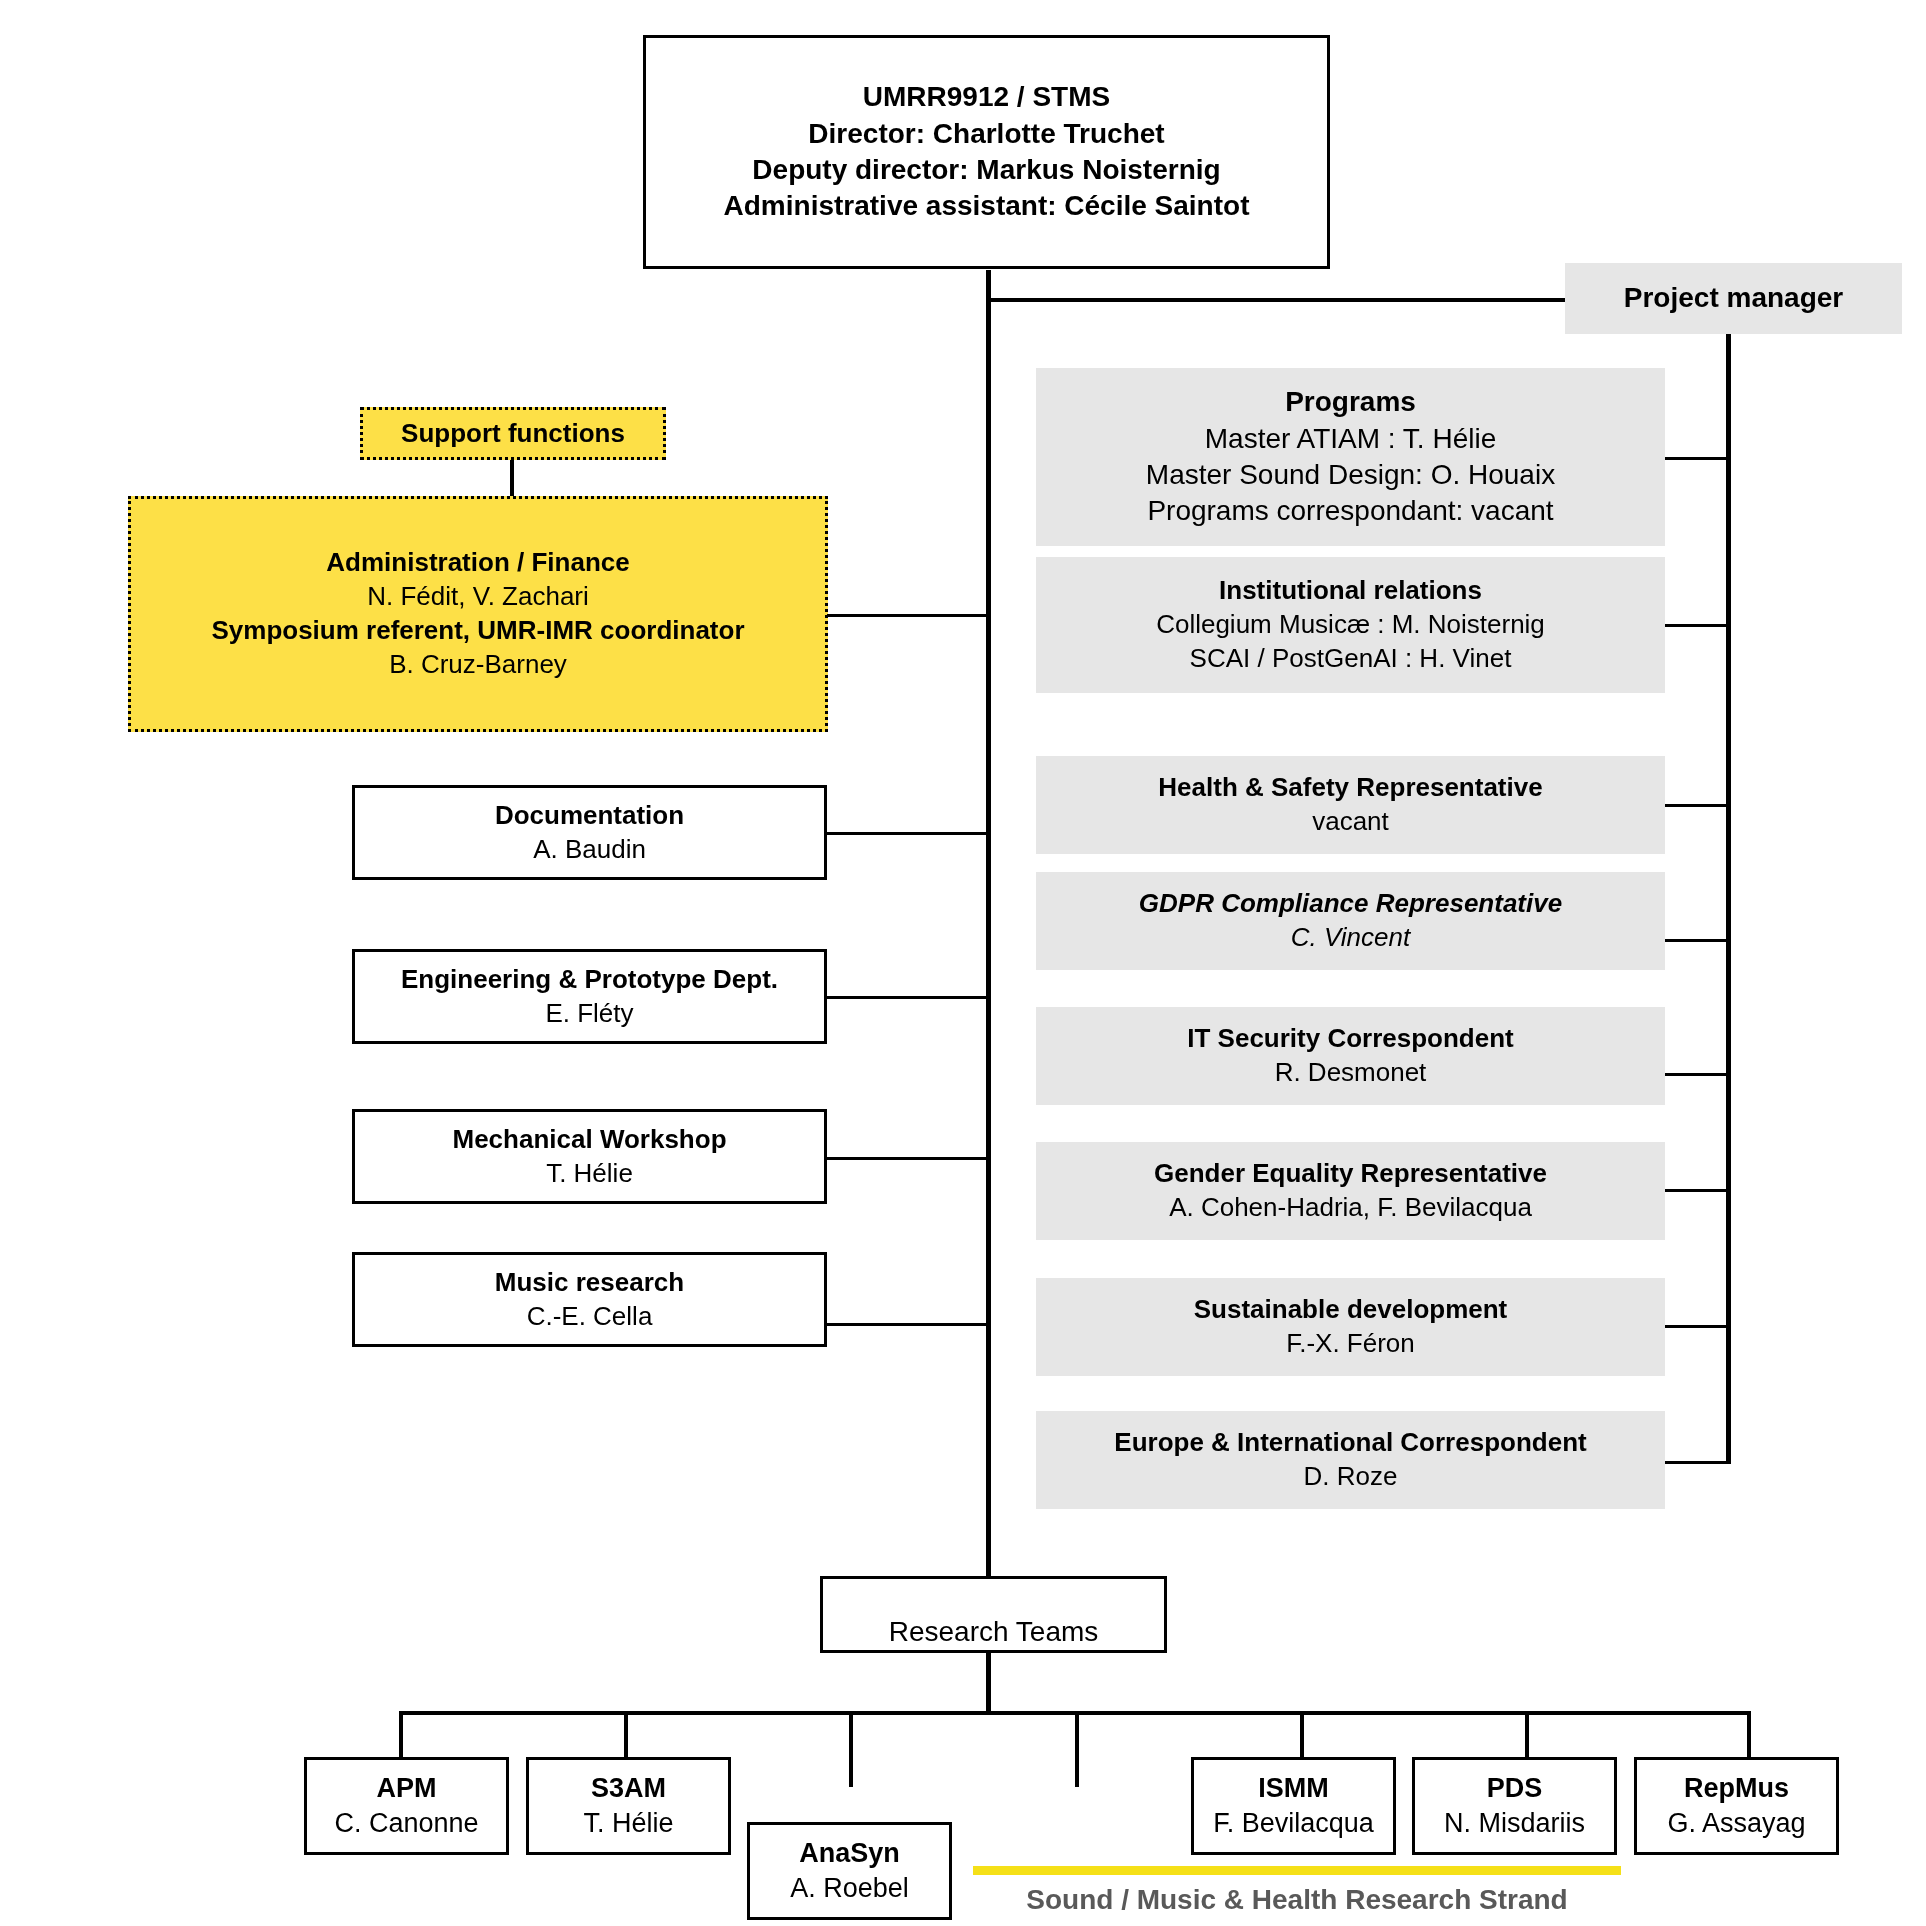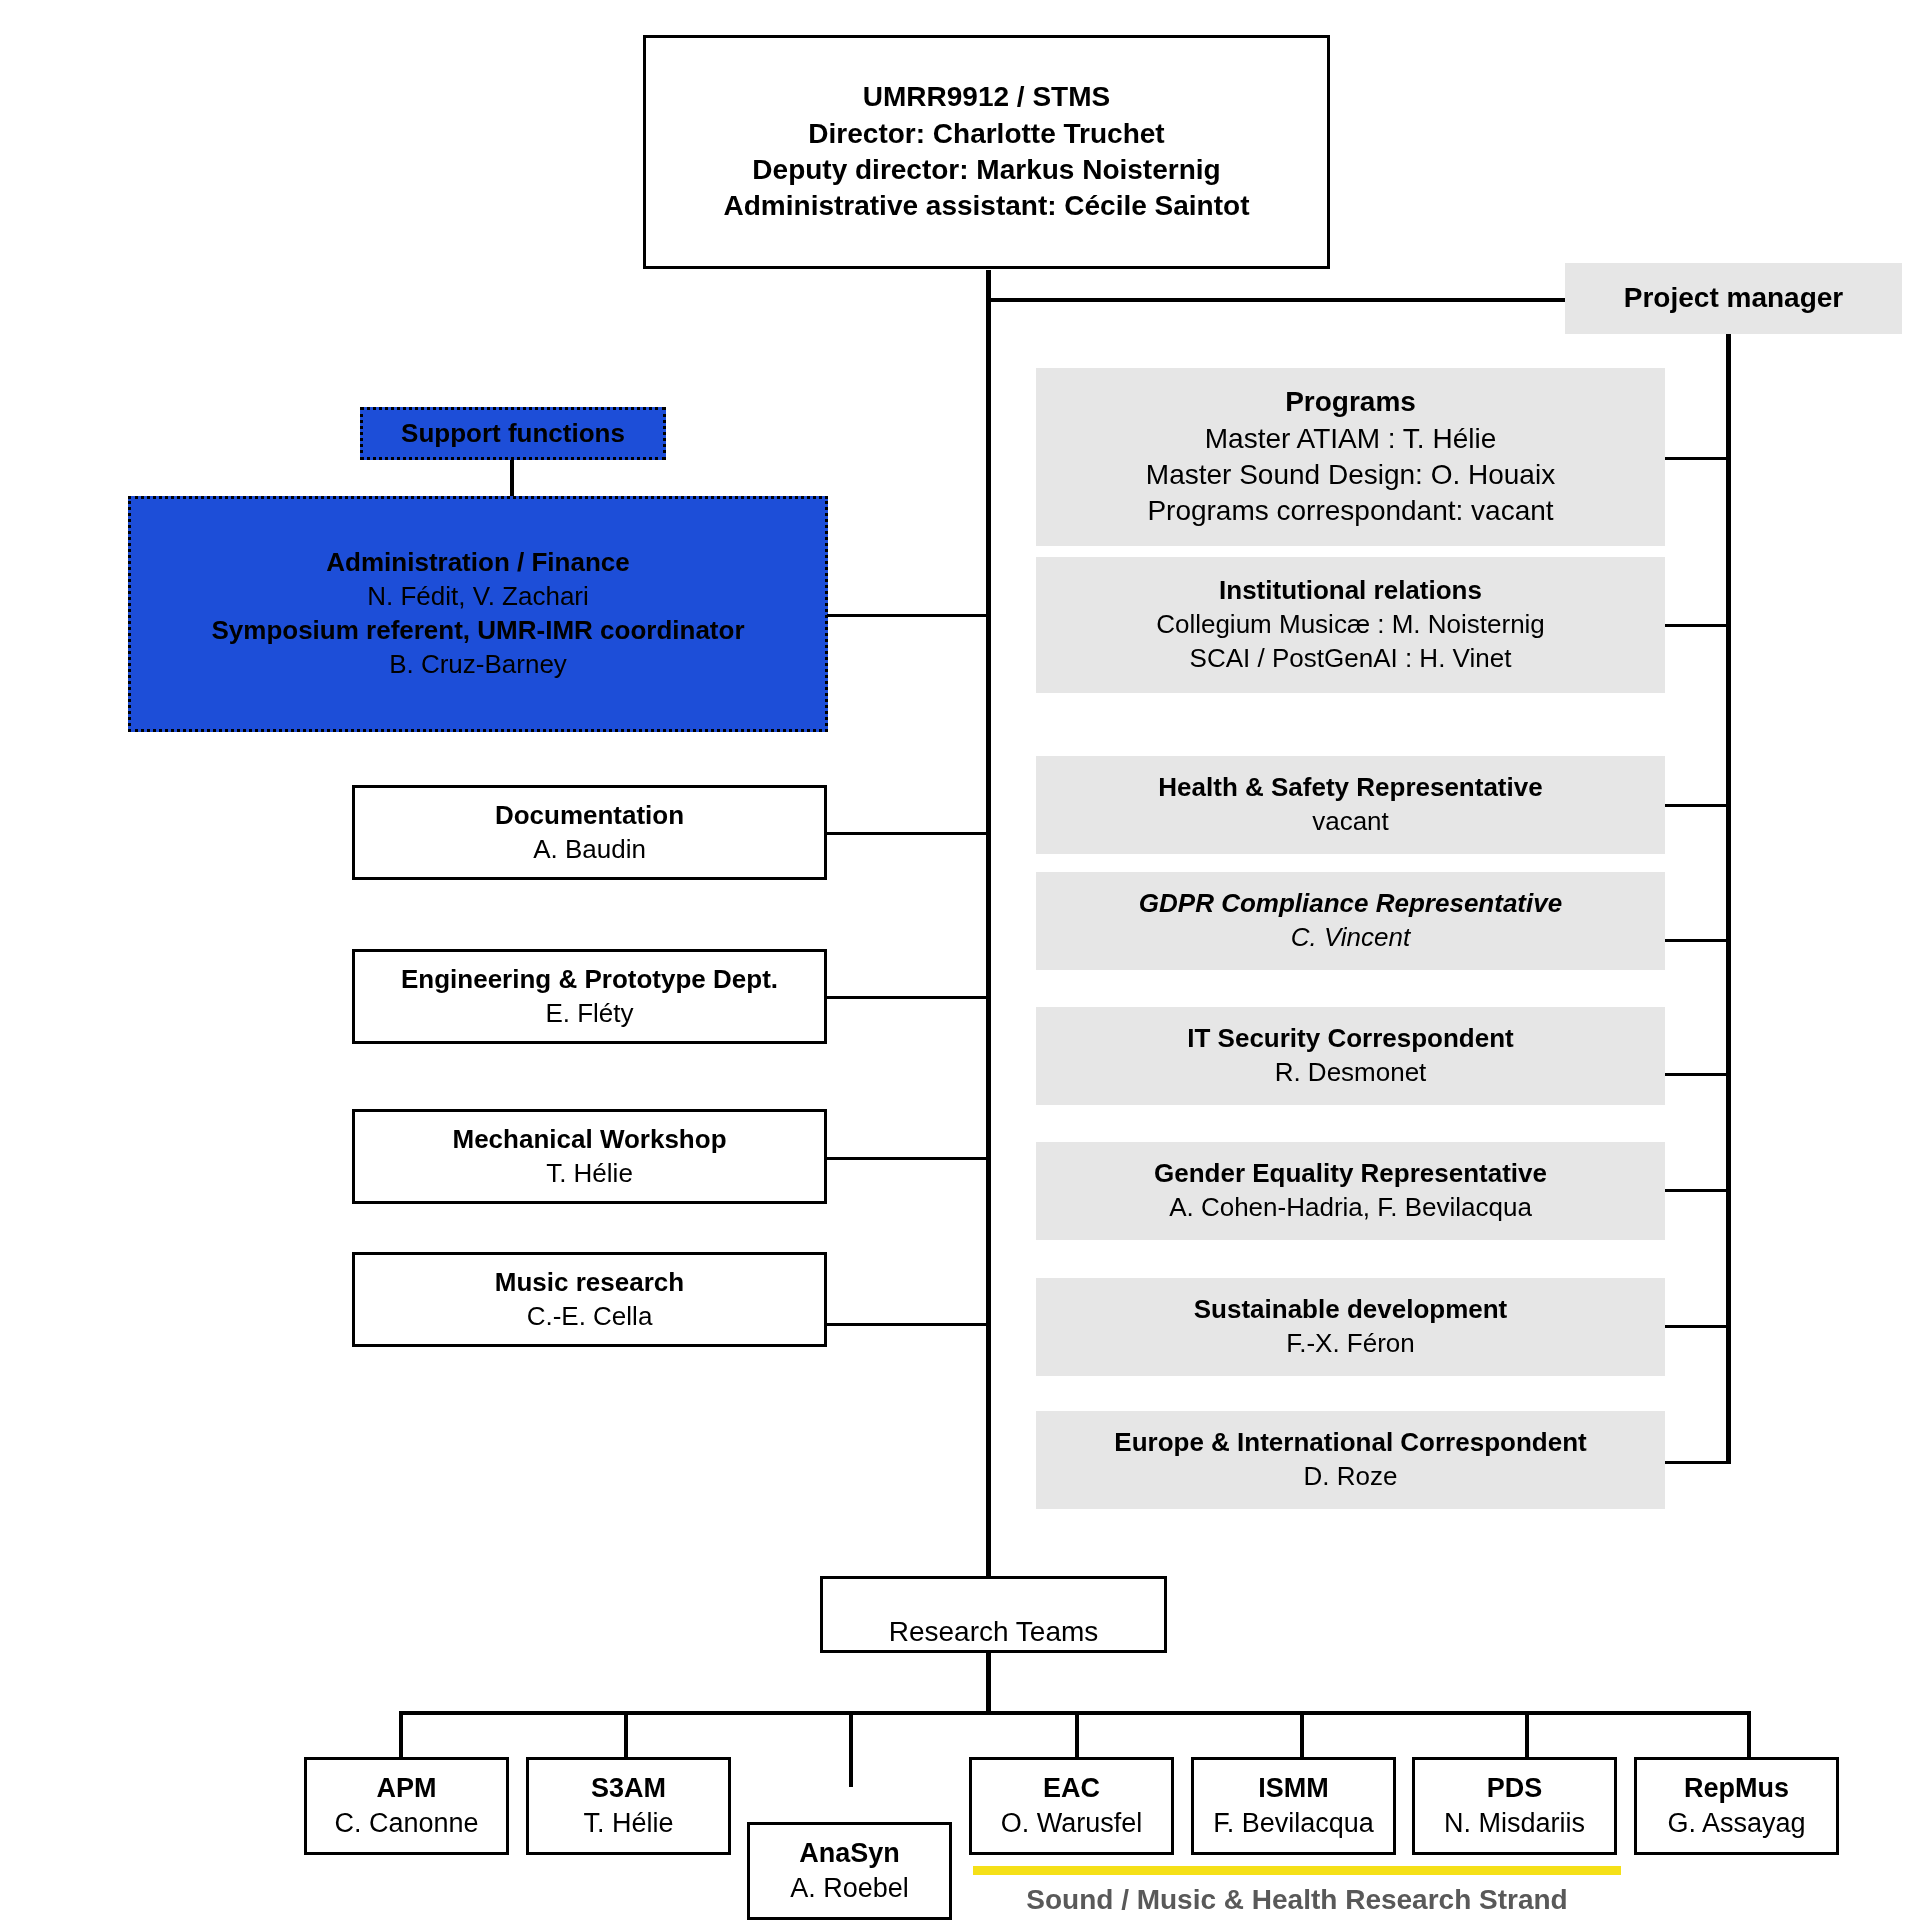--- a/index.html
+++ b/index.html
@@ -22,21 +22,21 @@
     justify-content:center;
     text-align:center;
     line-height:1.30;
   }
   .box .ttl{font-weight:bold;white-space:nowrap;}
   .box .sub{font-weight:normal;white-space:nowrap;}
 
   
   .solid{border:3.2px solid #000;background:#fff;}
   
-  .dotted{border:3.2px dotted #000;background:#1d4ed8;}
+  .dotted{border:3.2px dotted #000;background:#fde047;}
   
   .grey{background:#e6e6e6;border:none;}
 
   .line{position:absolute;background:#000;}
   .hline{height:3.2px;}
   .vline{width:3.2px;}
 
   .yellowbar{position:absolute;background:#f5e018;height:9px;}
   .strandlabel{
     position:absolute;
@@ -177,24 +177,20 @@
     <div class="sub">C. Canonne</div>
   </div>
   <div class="box solid" style="left:526px;top:1757px;width:205px;height:98px;font-size:27px;">
     <div class="ttl">S3AM</div>
     <div class="sub">T. Hélie</div>
   </div>
   <div class="box solid" style="left:747px;top:1822px;width:205px;height:98px;font-size:27px;">
     <div class="ttl">AnaSyn</div>
     <div class="sub">A. Roebel</div>
   </div>
-  <div class="box solid" style="left:969px;top:1757px;width:205px;height:98px;font-size:27px;">
-    <div class="ttl">EAC</div>
-    <div class="sub">O. Warusfel</div>
-  </div>
   <div class="box solid" style="left:1191px;top:1757px;width:205px;height:98px;font-size:27px;">
     <div class="ttl">ISMM</div>
     <div class="sub">F. Bevilacqua</div>
   </div>
   <div class="box solid" style="left:1412px;top:1757px;width:205px;height:98px;font-size:27px;">
     <div class="ttl">PDS</div>
     <div class="sub">N. Misdariis</div>
   </div>
   <div class="box solid" style="left:1634px;top:1757px;width:205px;height:98px;font-size:27px;">
     <div class="ttl">RepMus</div>

